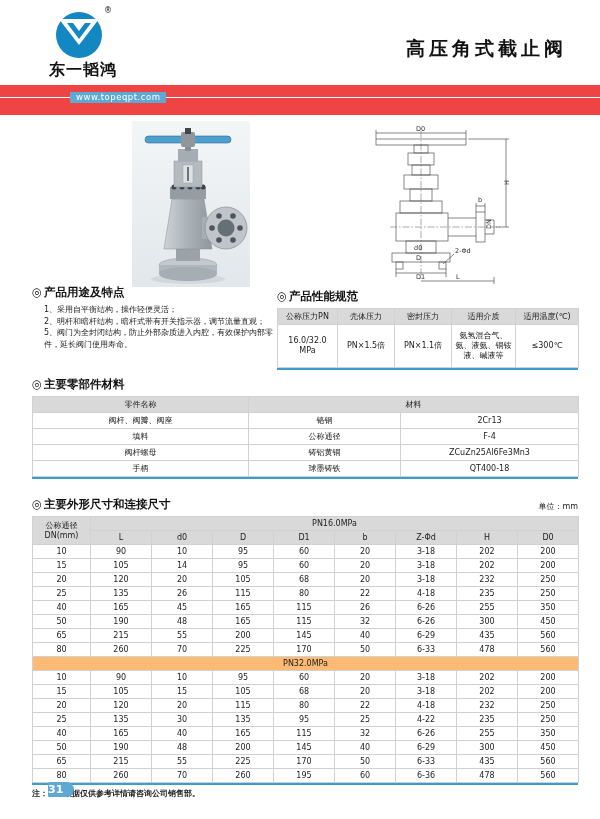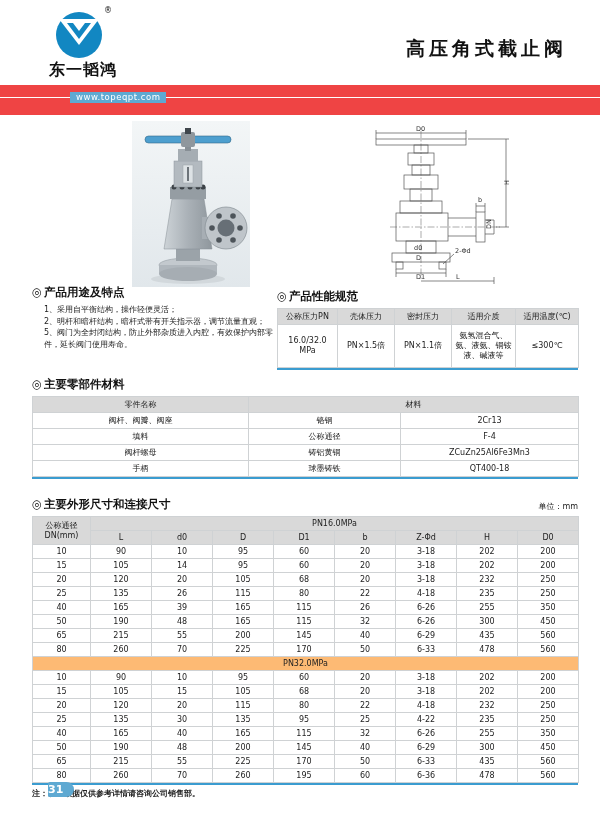--- a/index.html
+++ b/index.html
@@ -347,21 +347,21 @@
             <td>115</td>
             <td>80</td>
             <td>22</td>
             <td>4-18</td>
             <td>235</td>
             <td>250</td>
           </tr>
           <tr>
             <td>40</td>
             <td>165</td>
-            <td>39</td>
+            <td>45</td>
             <td>165</td>
             <td>115</td>
             <td>26</td>
             <td>6-26</td>
             <td>255</td>
             <td>350</td>
           </tr>
           <tr>
             <td>50</td>
             <td>190</td>

